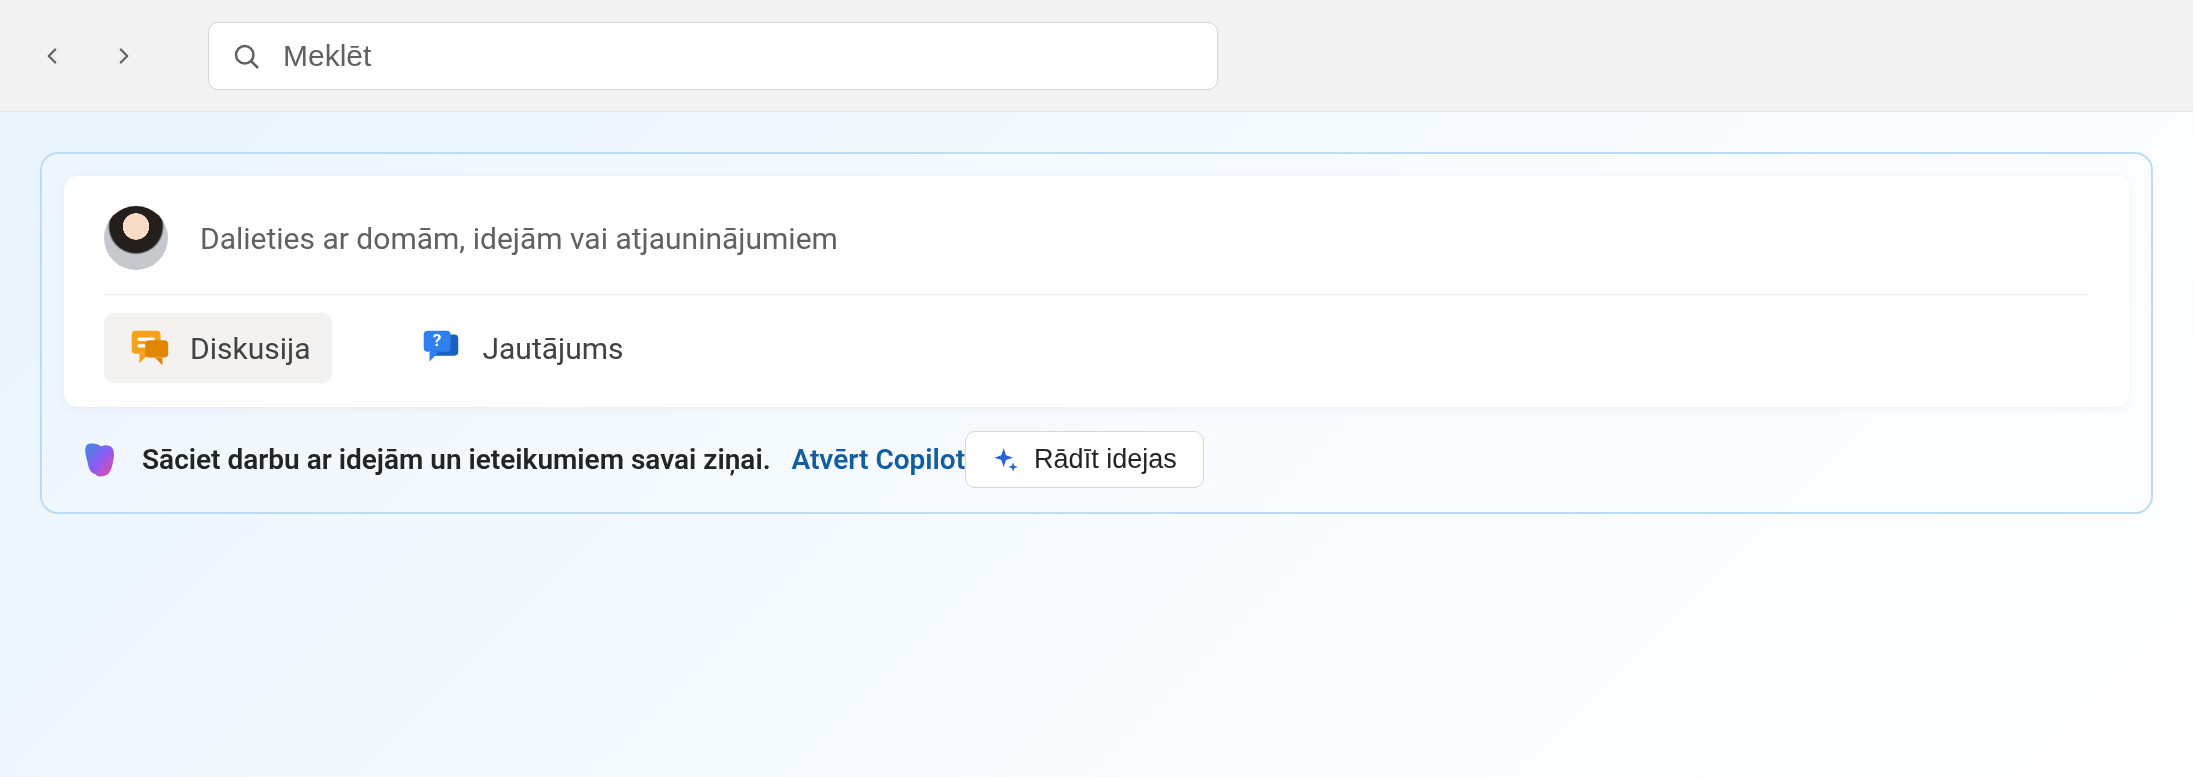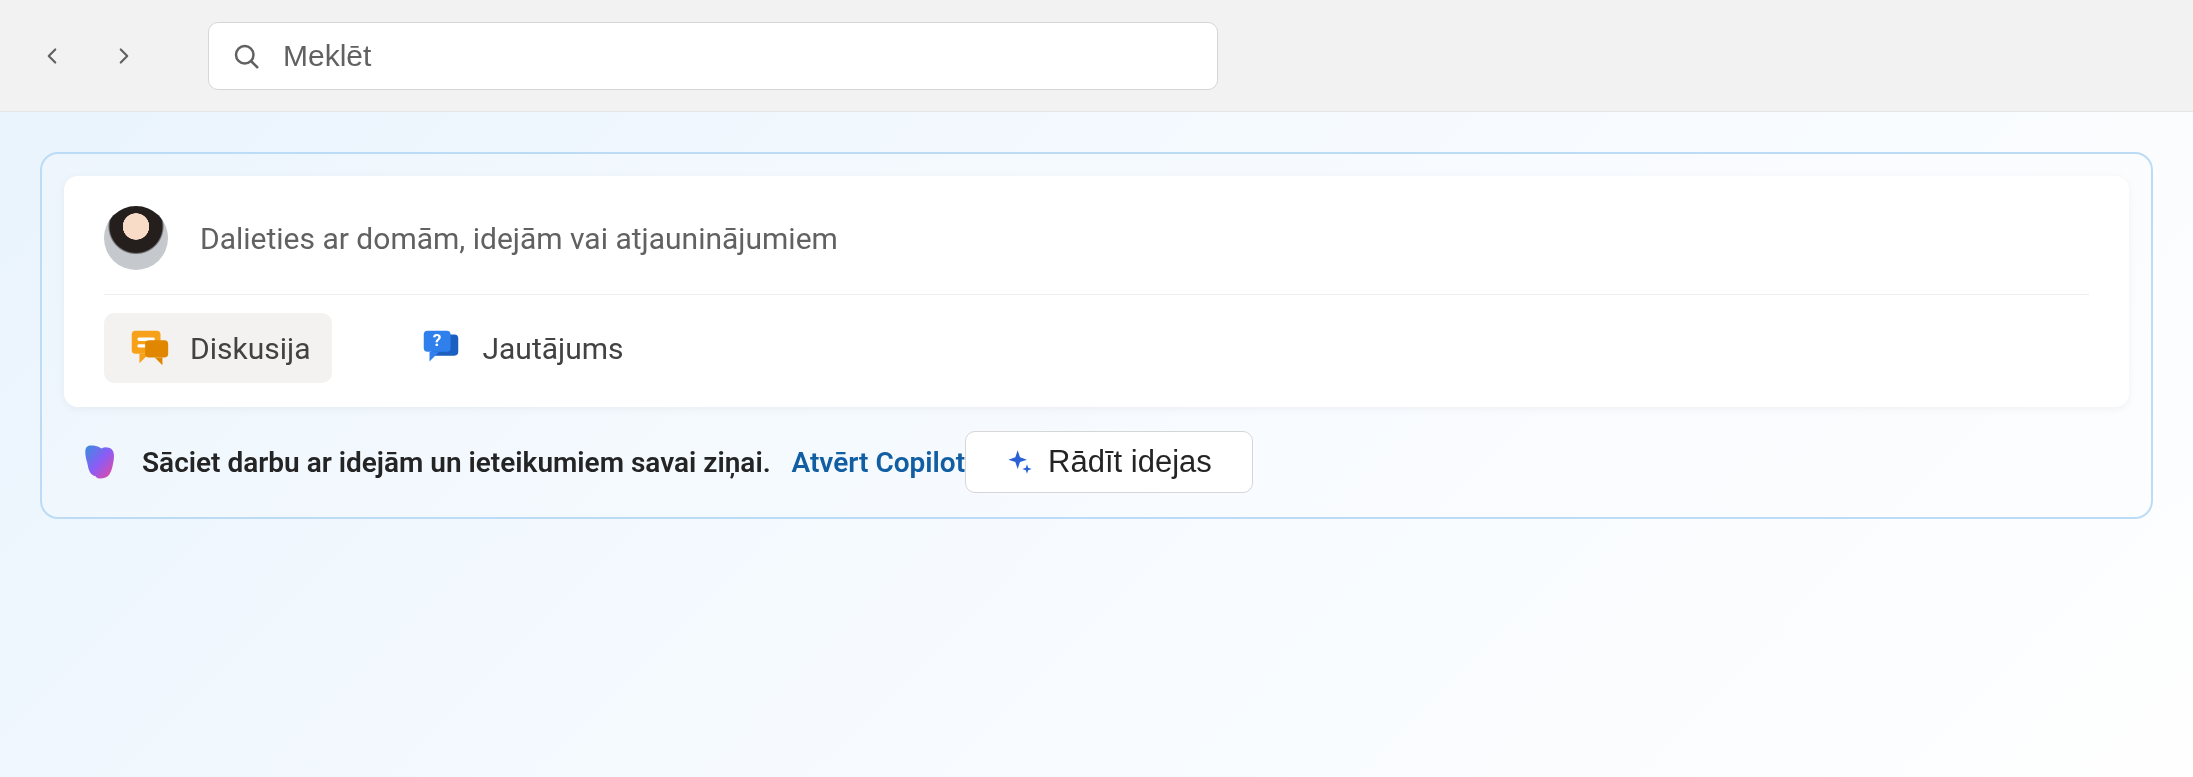--- a/index.html
+++ b/index.html
@@ -144,22 +144,22 @@
     cursor: pointer;
   }
   .copilot-logo { width: 44px; height: 44px; }
   .ideas-btn {
     display: flex;
     align-items: center;
     gap: 14px;
     background: #ffffff;
     border: 1px solid #d6d6d6;
     border-radius: 10px;
-    padding: 12px 40px;
-    font-size: 31px;
+    padding: 12px 26px;
+    font-size: 27px;
     color: #242424;
     cursor: pointer;
   }
   .ideas-btn svg { width: 28px; height: 28px; color: #2a62d6; }
 </style>
 </head>
 <body>
 
 <div class="topbar">
   <div class="nav-arrow">

